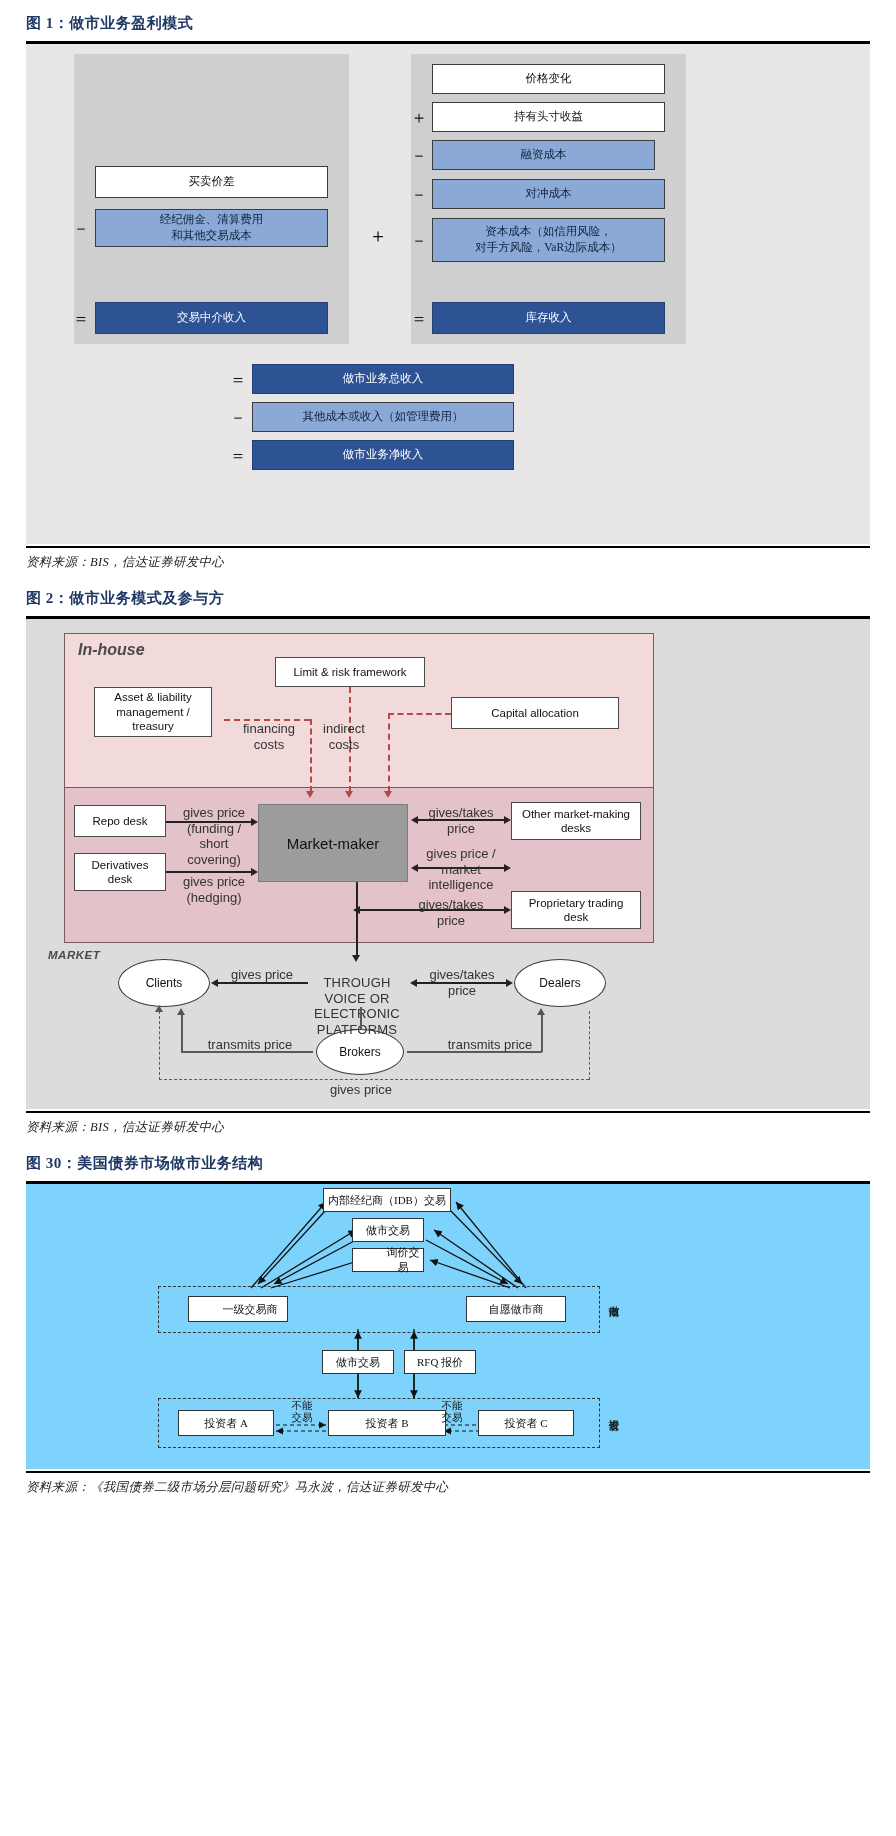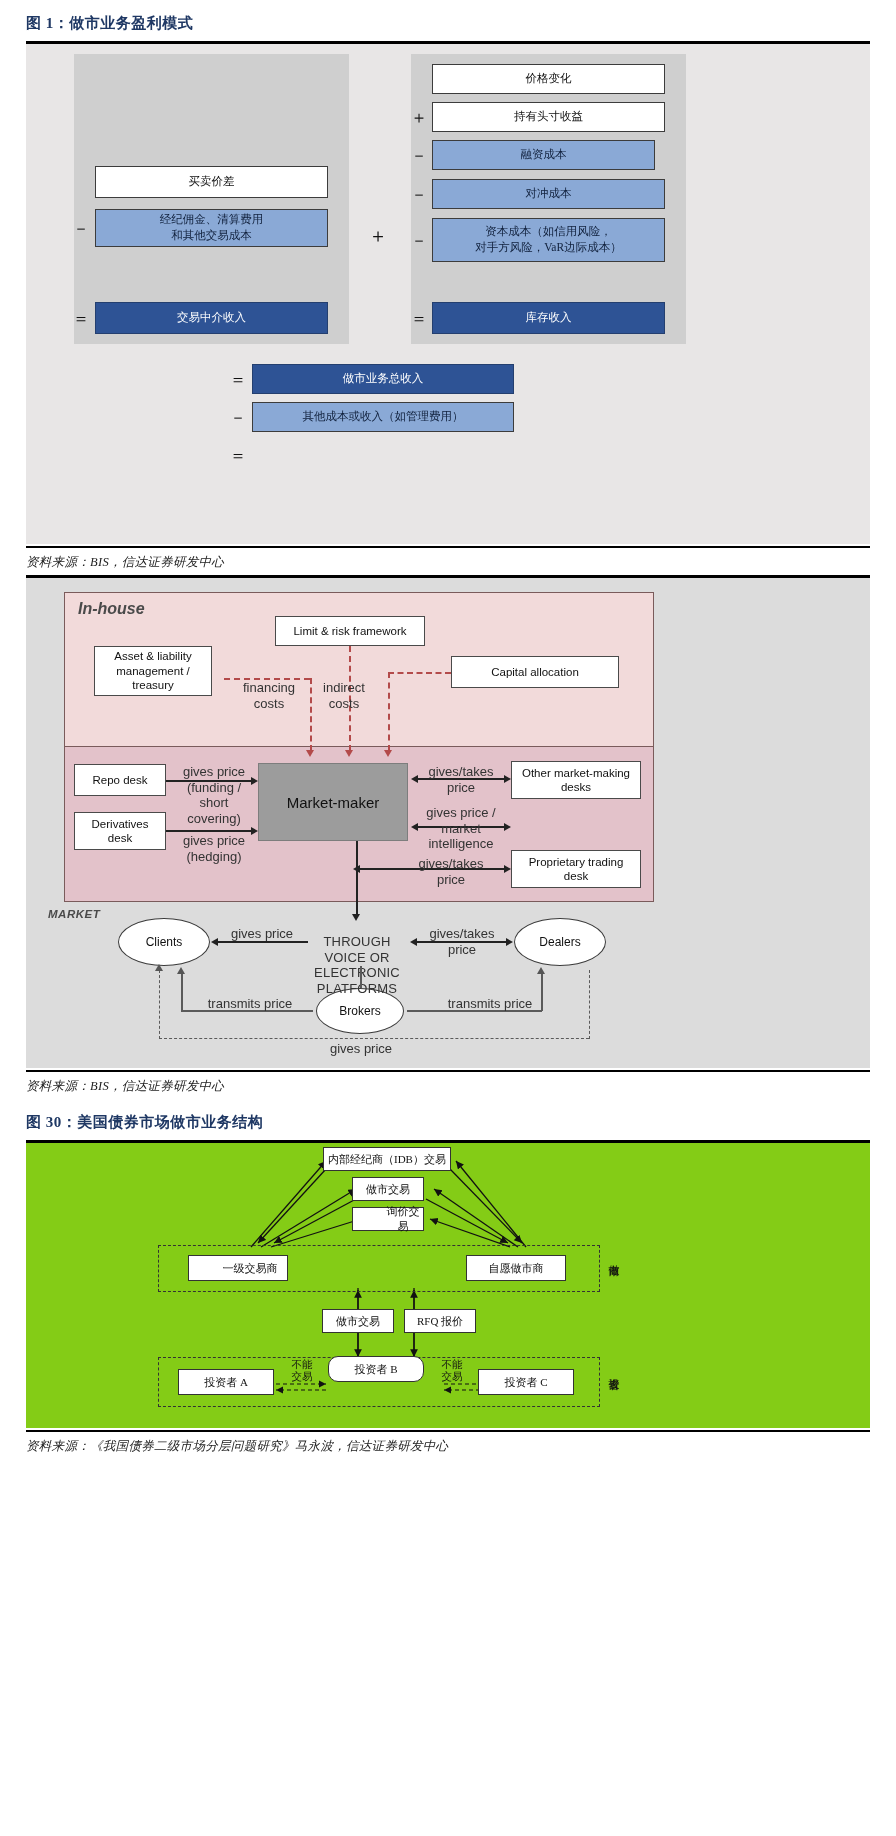--- a/index.html
+++ b/index.html
@@ -120,21 +120,21 @@
     position:absolute;width:0;height:0;
     border-left:4px solid transparent;border-right:4px solid transparent;
     border-bottom:7px solid #555;
   }
   .gln-h{position:absolute;background:#5a5a5a;height:1.5px;}
   .gln-v{position:absolute;background:#5a5a5a;width:1.5px;}
   .gdash-h{position:absolute;border-top:1.5px dashed #5a5a5a;}
   .gdash-v{position:absolute;border-left:1.5px dashed #5a5a5a;}
 
   
-  #fig3{height:285px;background:#84cc16;}
+  #fig3{height:285px;background:#7dd3fc;}
   .f3-box{
     border:1px solid #333;background:#fff;
     display:flex;align-items:center;justify-content:center;
     text-align:center;font-size:11px;
     font-family:"Liberation Serif","DejaVu Serif",serif;color:#111;
   }
   .f3-dash{border:1.5px dashed #333;position:absolute;}
   .f3-side{
     position:absolute;font-size:11px;line-height:1.08;
     font-family:"Liberation Serif","DejaVu Serif",serif;color:#111;
@@ -210,25 +210,29 @@
     <div class="abs f1-box bx-dblue" style="left:226px;top:320px;width:262px;height:30px;">
       <span>做市业务总收入</span>
     </div>
 
     <div class="op" style="left:203px;top:358px;height:30px;">－</div>
     <div class="abs f1-box bx-lblue" style="left:226px;top:358px;width:262px;height:30px;">
       <span>其他成本或收入（如管理费用）</span>
     </div>
 
     <div class="op" style="left:203px;top:396px;height:30px;">＝</div>
+    <div class="abs f1-box bx-dblue" style="left:226px;top:396px;width:262px;height:30px;">
+      <span>做市业务净收入</span>
+    </div>
   </div>
 
   <div class="src-rule"></div>
   <div class="src">资料来源：BIS，信达证券研发中心</div>
 
+  <div class="fig-title">图 2：做市业务模式及参与方</div>
   <div class="rule"></div>
 
   <div class="canvas" id="fig2">
 
     <div class="abs f2-inhouse" style="left:38px;top:14px;width:590px;height:155px;"></div>
     <div class="f2-label-ih" style="left:52px;top:22px;">In-house</div>
 
     <div class="abs f2-desk" style="left:38px;top:169px;width:590px;height:155px;"></div>
 
     <div class="f2-label-mk" style="left:22px;top:330px;">MARKET</div>
@@ -420,21 +424,21 @@
       <span>做市交易</span>
     </div>
     <div class="abs f3-box" style="left:378px;top:166px;width:72px;height:24px;">
       <span>RFQ 报价</span>
     </div>
 
     <div class="f3-dash" style="left:132px;top:214px;width:440px;height:48px;"></div>
     <div class="abs f3-box" style="left:152px;top:226px;width:96px;height:26px;">
       <span>投资者 A</span>
     </div>
-    <div class="abs f3-box" style="left:302px;top:213px;width:96px;height:26px;border-radius:10px;">
+    <div class="abs f3-box" style="left:302px;top:226px;width:118px;height:26px;">
       <span>投资者 B</span>
     </div>
     <div class="abs f3-box" style="left:452px;top:226px;width:96px;height:26px;">
       <span>投资者 C</span>
     </div>
     <div class="f3-lbl" style="left:252px;top:216px;width:48px;white-space:pre-line;">不能
 交易</div>
     <div class="f3-lbl" style="left:402px;top:216px;width:48px;white-space:pre-line;">不能
 交易</div>
     <div class="f3-side" style="left:580px;top:218px;">

